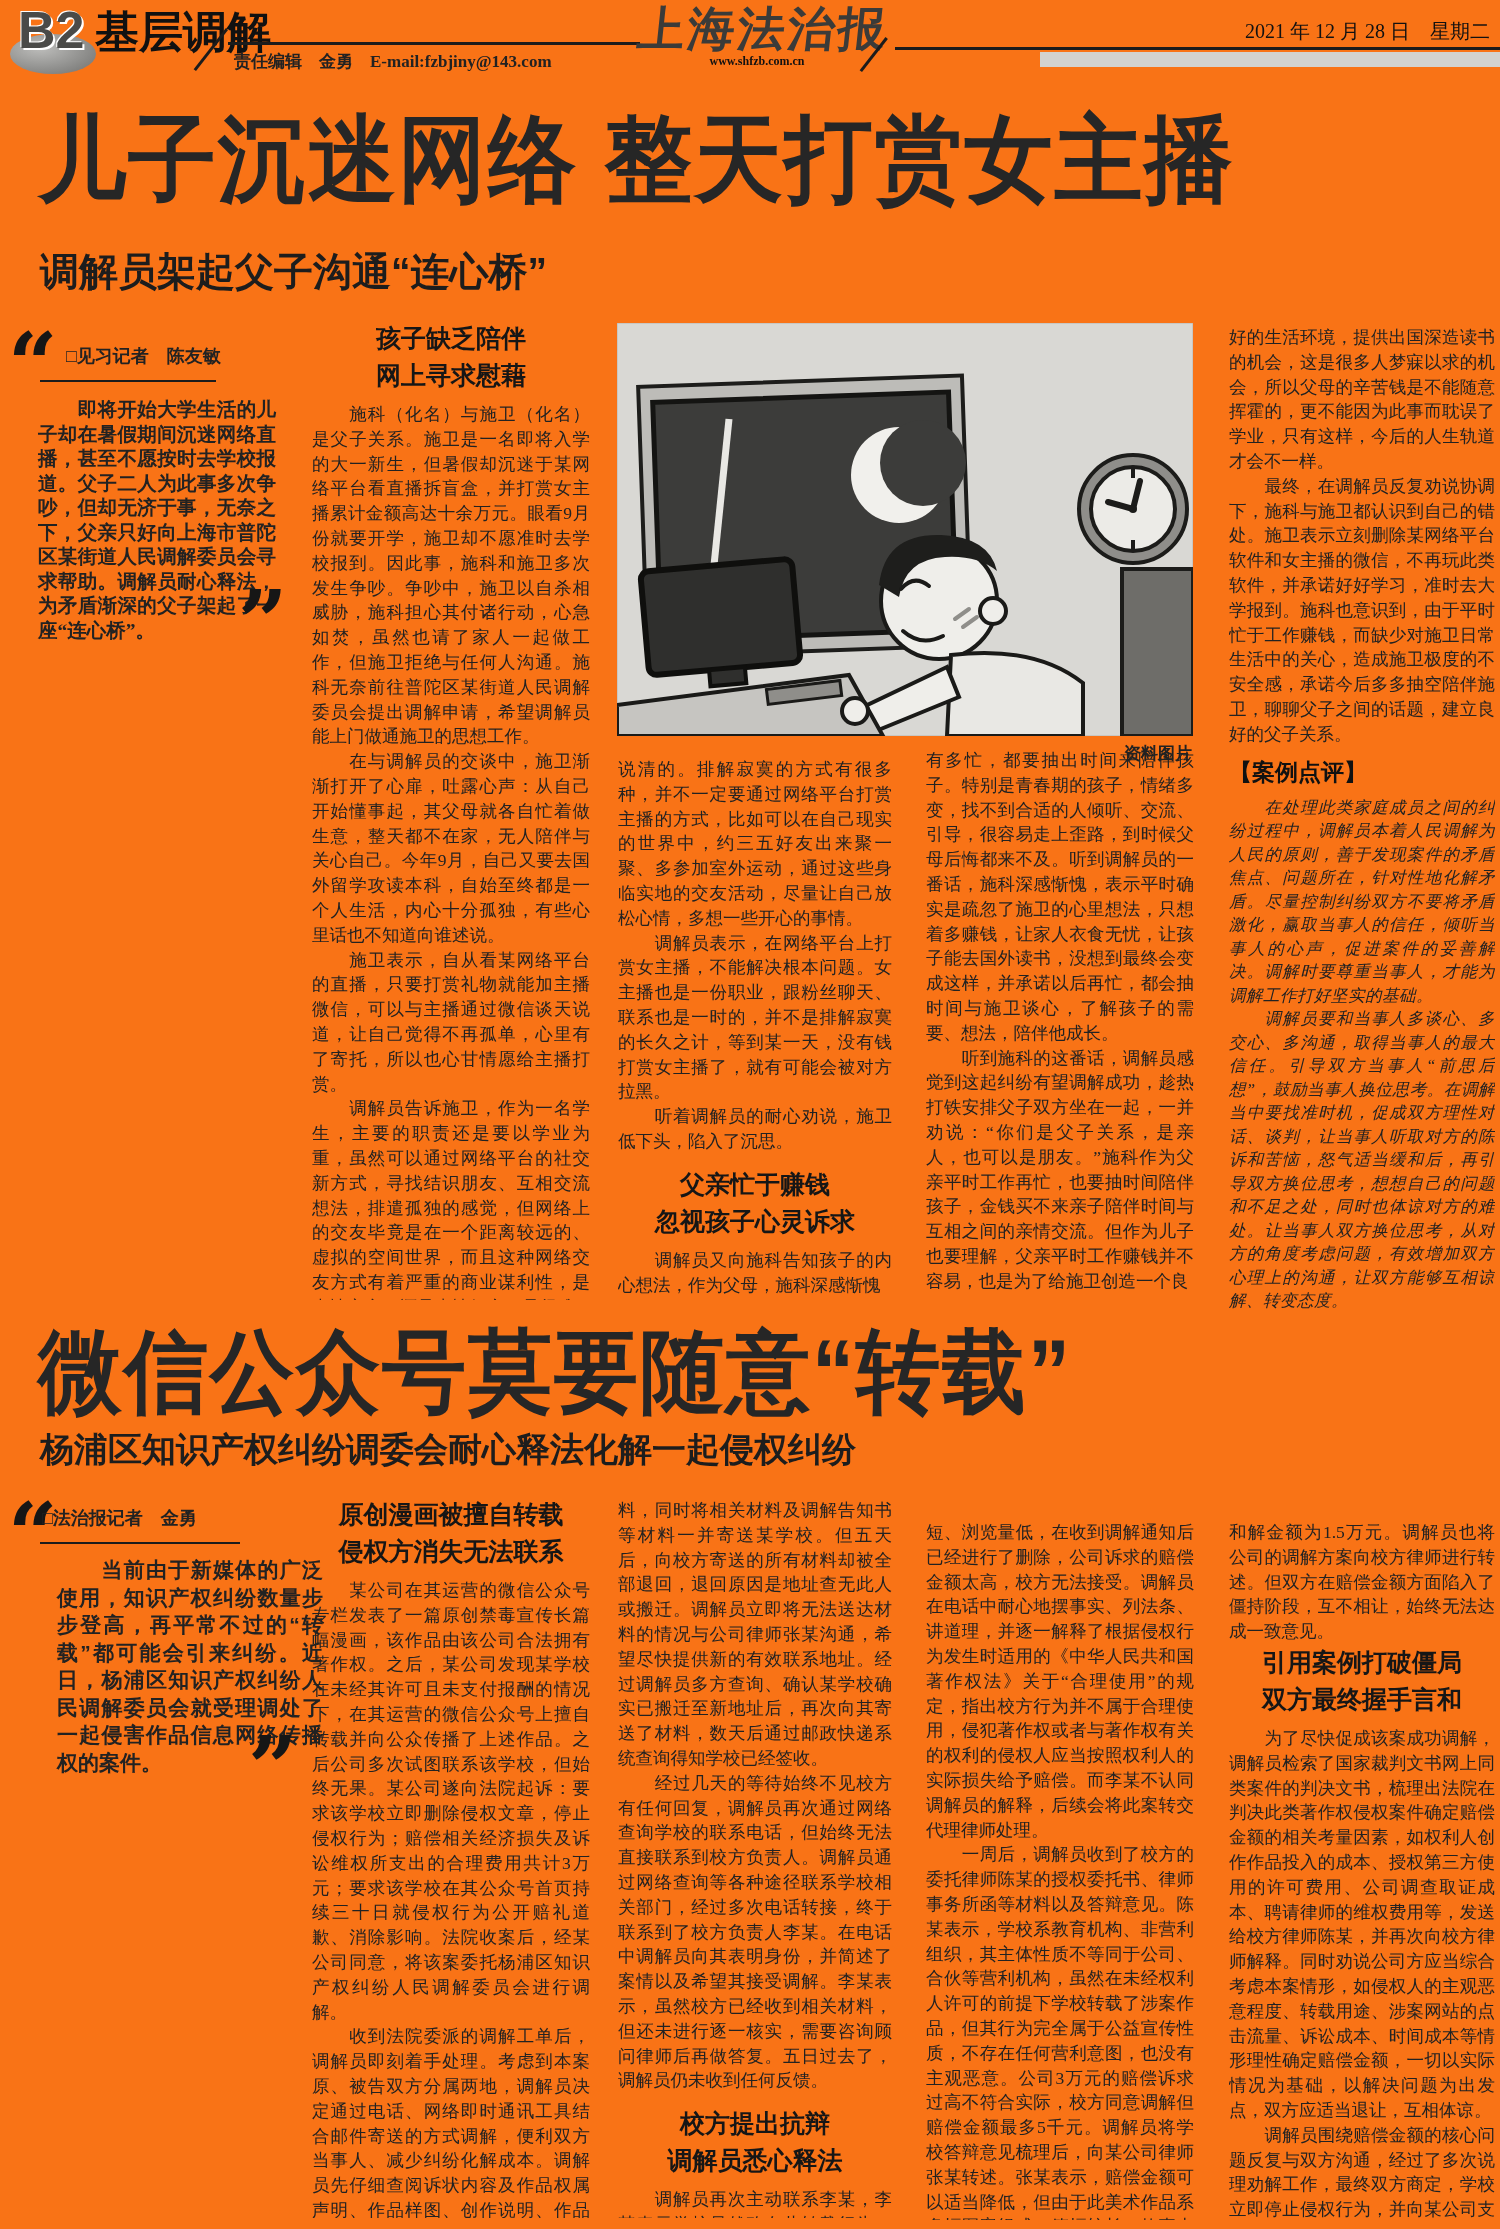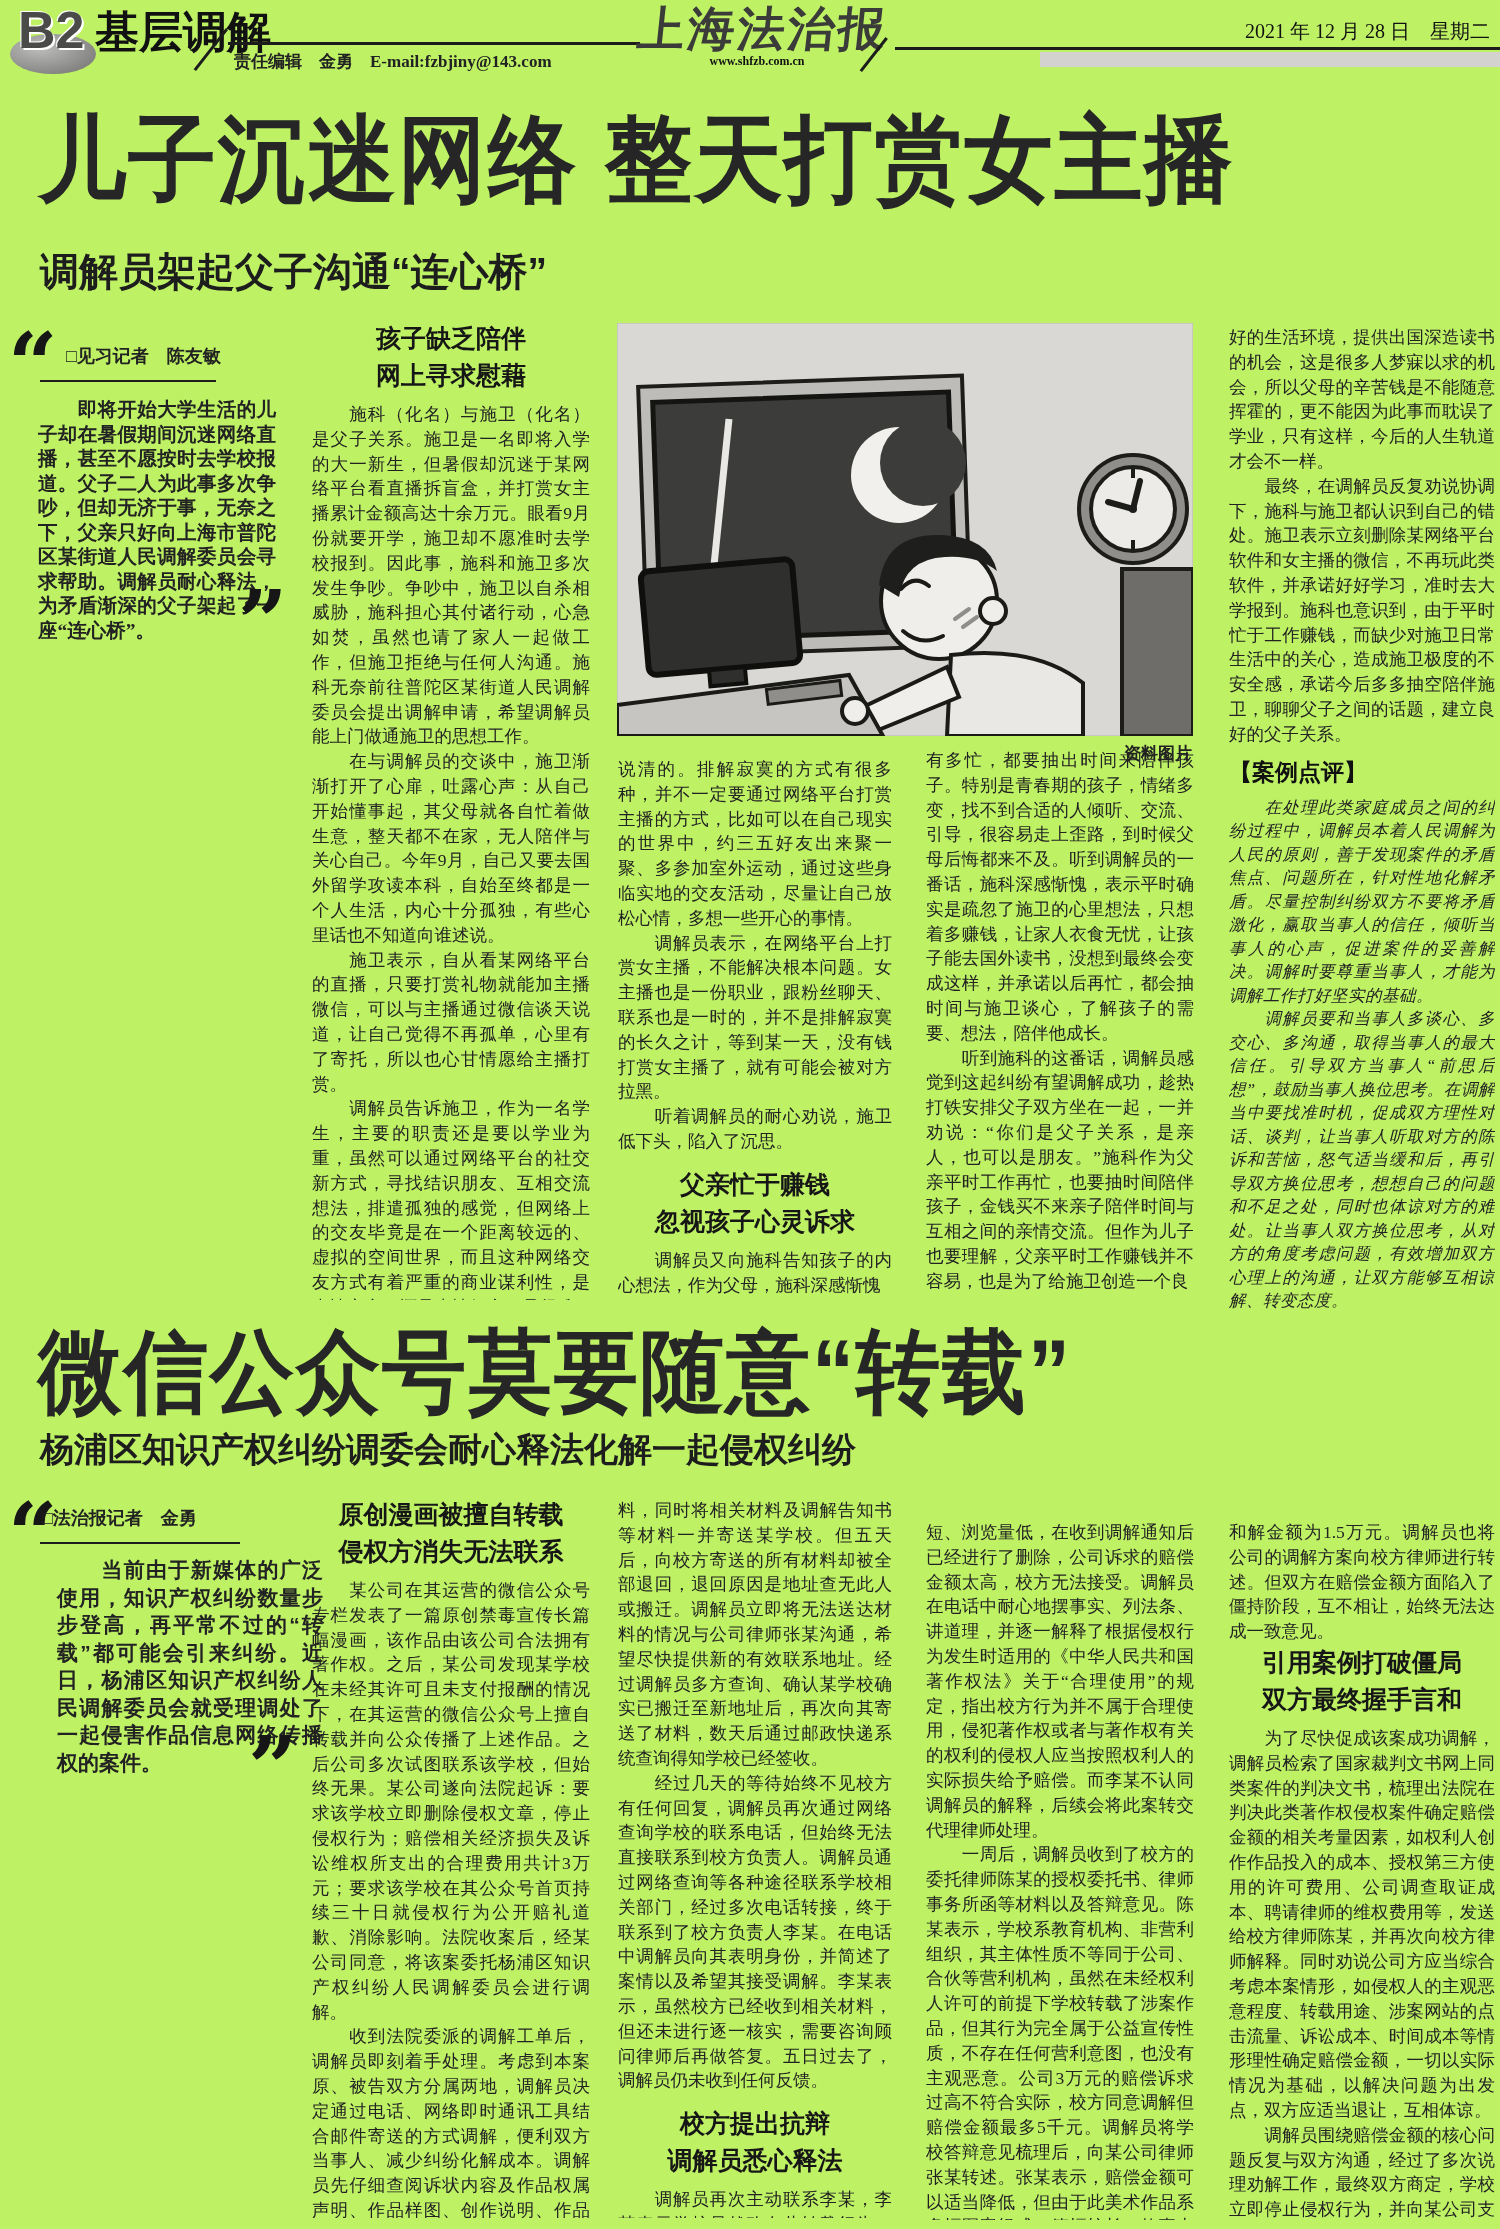--- a/index.html
+++ b/index.html
@@ -1,16 +1,16 @@
 <!DOCTYPE html>
 <html lang="zh"><head>
 <meta charset="utf-8">
 <style>
   html,body{margin:0;padding:0;background:#e8e6e1;}
-  .page{position:relative;width:1500px;height:2229px;background:#bef264;
+  .page{position:relative;width:1500px;height:2229px;background:#f97316;
         font-family:"Liberation Serif","DejaVu Serif",serif;color:#222;overflow:hidden;}
   .abs{position:absolute;}
   
   .b2-ball{width:86px;height:40px;border-radius:50%;background:radial-gradient(ellipse at 35% 35%,#bdbdbb,#6f6f6d);}
   .b2-text{font-family:"Liberation Sans",sans-serif;font-weight:900;font-size:52px;color:#4a4a48;
            text-shadow:2px 2px 0 #fff,-1px -1px 0 #fff;line-height:1;}
   .section-name{font-family:"Liberation Sans",sans-serif;font-weight:700;font-size:44px;color:#111;line-height:1;}
   .editor-line{font-size:17px;font-weight:700;color:#222;}
   .rule{background:#1c1c1c;}
   .diag{background:#1c1c1c;transform:rotate(-52deg);transform-origin:left bottom;}

